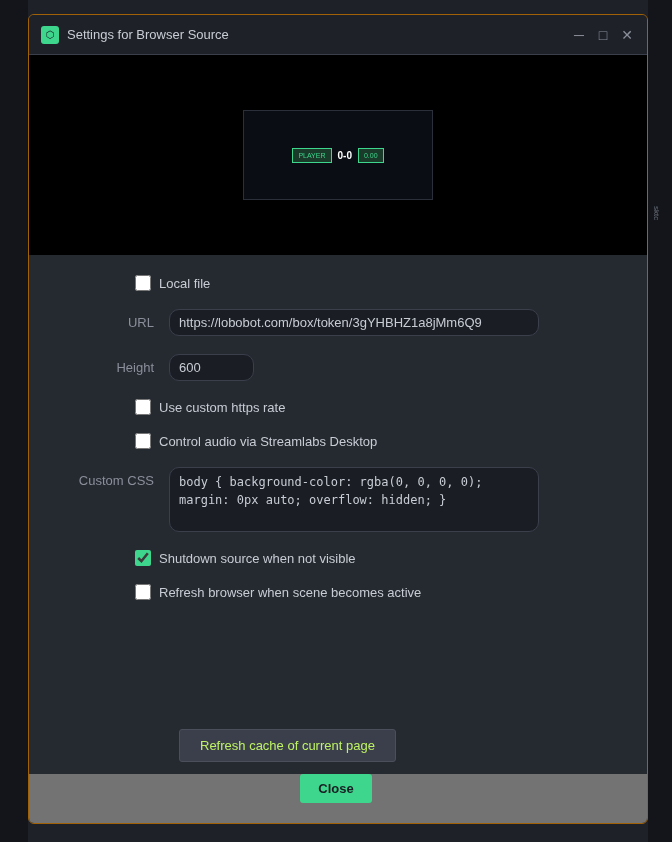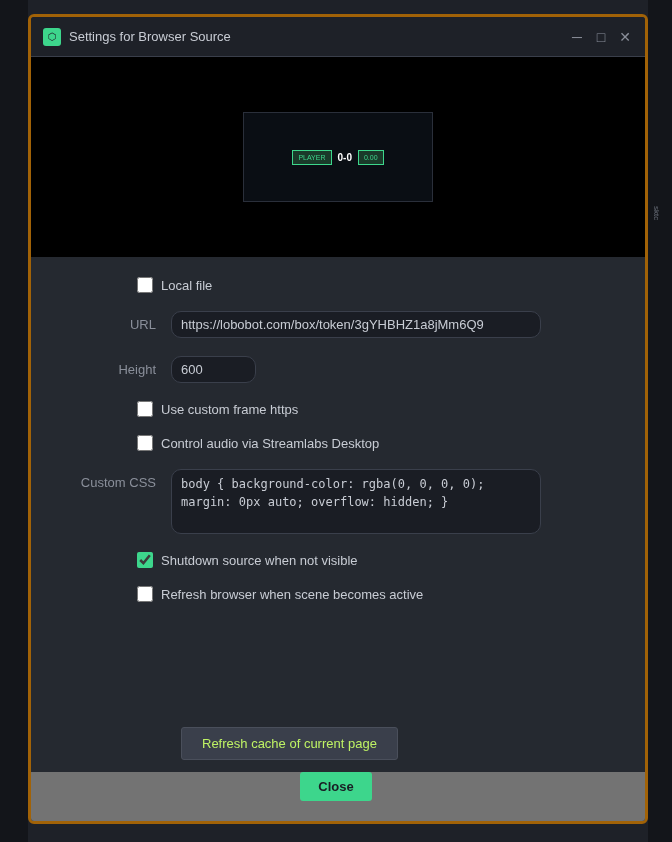--- a/index.html
+++ b/index.html
@@ -39,21 +39,21 @@
 
     
     .dialog {
       position: absolute;
       top: 14px;
       left: 28px;
       width: 620px;
       height: 810px;
       background: #252930;
       border-radius: 6px;
-      border: 3px solid #a16207;
+      border: 1px solid #a16207;
       display: flex;
       flex-direction: column;
       overflow: hidden;
     }
 
     
     .title-bar {
       display: flex;
       align-items: center;
       background: #1e2128;
@@ -330,21 +330,21 @@
 
 
     <div class="form-row">
       <label class="form-label">Height</label>
       <input type="text" class="form-control input-small" value="600" style="">
     </div>
 
     <div class="form-row checkbox-row">
       <div class="checkbox-wrapper">
         <input type="checkbox" id="customFrameRate" style="">
-        <label class="checkbox-label" for="customFrameRate">Use custom frame https</label>
+        <label class="checkbox-label" for="customFrameRate">Use custom https rate</label>
       </div>
     </div>
 
     <div class="form-row checkbox-row">
       <div class="checkbox-wrapper">
         <input type="checkbox" id="controlAudio" style="">
         <label class="checkbox-label" for="controlAudio">Control audio via Streamlabs Desktop</label>
       </div>
     </div>
 

